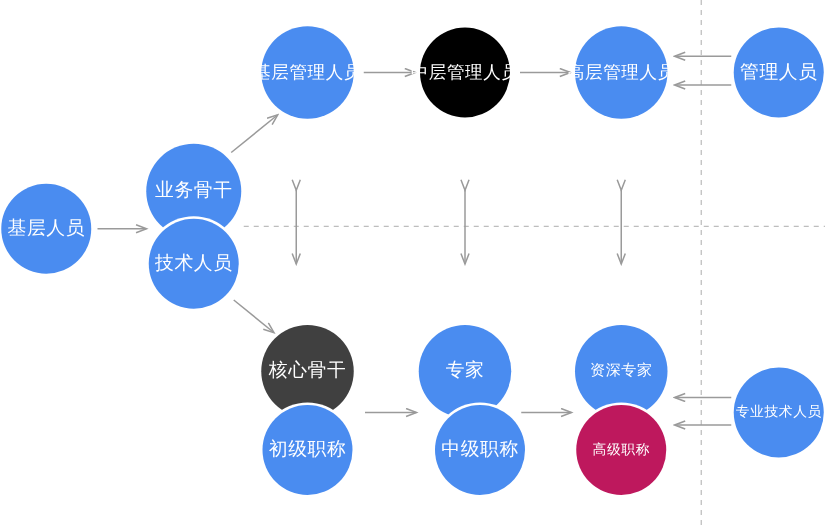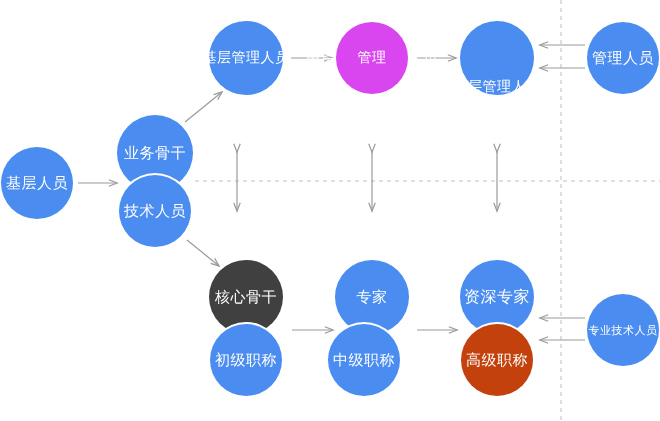--- a/index.html
+++ b/index.html
@@ -92,54 +92,54 @@
       </div>
       <div class="node paired-lower" style="left: 119px; top: 175px; width: 72px; height: 72px; background: rgb(74, 140, 240); color: rgb(255, 255, 255); font-size: 15px;">
         <span class="ln">技术</span>
         <span class="ln">人员</span>
       </div>
       <div class="node" style="left: 209px; top: 21px; width: 74px; height: 74px; background: rgb(74, 140, 240); color: rgb(255, 255, 255); font-size: 14px;">
         <span class="ln">基层</span>
         <span class="ln">管理</span>
         <span class="ln">人员</span>
       </div>
-      <div class="node" style="left: 336px; top: 22px; width: 72px; height: 72px; background: #d946ef; color: rgb(255, 255, 255); font-size: 14px; gap: 22px;">
+      <div class="node" style="left: 336px; top: 22px; width: 72px; height: 72px; background: #000000; color: rgb(255, 255, 255); font-size: 14px;">
         <span class="ln">中层</span>
         <span class="ln">管理</span>
         <span class="ln">人员</span>
       </div>
-      <div class="node" style="left: 460px; top: 21px; width: 74px; height: 74px; background: rgb(74, 140, 240); color: rgb(255, 255, 255); font-size: 14px; align-items: flex-end;">
+      <div class="node" style="left: 460px; top: 21px; width: 74px; height: 74px; background: rgb(74, 140, 240); color: rgb(255, 255, 255); font-size: 14px;">
         <span class="ln">高层</span>
         <span class="ln">管理</span>
         <span class="ln">人员</span>
       </div>
       <div class="node" style="left: 587px; top: 22px; width: 72px; height: 72px; background: rgb(74, 140, 240); color: rgb(255, 255, 255); font-size: 15px;">
         <span class="ln">管理</span>
         <span class="ln">人员</span>
       </div>
       <div class="node" style="left: 209px; top: 260px; width: 74px; height: 74px; background: #404040; color: rgb(255, 255, 255); font-size: 15px;">
         <span class="ln">核心</span>
         <span class="ln">骨干</span>
       </div>
       <div class="node paired-lower" style="left: 210px; top: 324px; width: 72px; height: 72px; background: rgb(74, 140, 240); color: rgb(255, 255, 255); font-size: 15px; text-align: right;">
         <span class="ln">初级</span>
         <span class="ln">职称</span>
       </div>
       <div class="node" style="left: 335px; top: 260px; width: 74px; height: 74px; background: rgb(74, 140, 240); color: rgb(255, 255, 255); font-size: 15px;">
         <span class="ln">专家</span>
       </div>
-      <div class="node paired-lower" style="left: 328px; top: 324px; width: 72px; height: 72px; background: rgb(74, 140, 240); color: rgb(255, 255, 255); font-size: 15px;">
+      <div class="node paired-lower" style="left: 348px; top: 324px; width: 72px; height: 72px; background: rgb(74, 140, 240); color: rgb(255, 255, 255); font-size: 15px;">
         <span class="ln">中级</span>
         <span class="ln">职称</span>
       </div>
-      <div class="node" style="left: 460px; top: 260px; width: 74px; height: 74px; background: rgb(74, 140, 240); color: rgb(255, 255, 255); font-size: 16px;">
+      <div class="node" style="left: 460px; top: 260px; width: 74px; height: 74px; background: rgb(74, 140, 240); color: rgb(255, 255, 255); font-size: 12px;">
         <span class="ln">资深</span>
         <span class="ln">专家</span>
       </div>
-      <div class="node paired-lower" style="left: 461px; top: 324px; width: 72px; height: 72px; background: #c2410c; color: rgb(255, 255, 255); font-size: 15px;">
+      <div class="node paired-lower" style="left: 461px; top: 324px; width: 72px; height: 72px; background: #be185d; color: rgb(255, 255, 255); font-size: 11px;">
         <span class="ln">高级</span>
         <span class="ln">职称</span>
       </div>
       <div class="node" style="left: 587px; top: 294px; width: 72px; height: 72px; background: rgb(74, 140, 240); color: rgb(255, 255, 255); font-size: 11px;">
         <span class="ln">专业</span>
         <span class="ln">技术</span>
         <span class="ln">人员</span>
       </div>
     </div>
 

